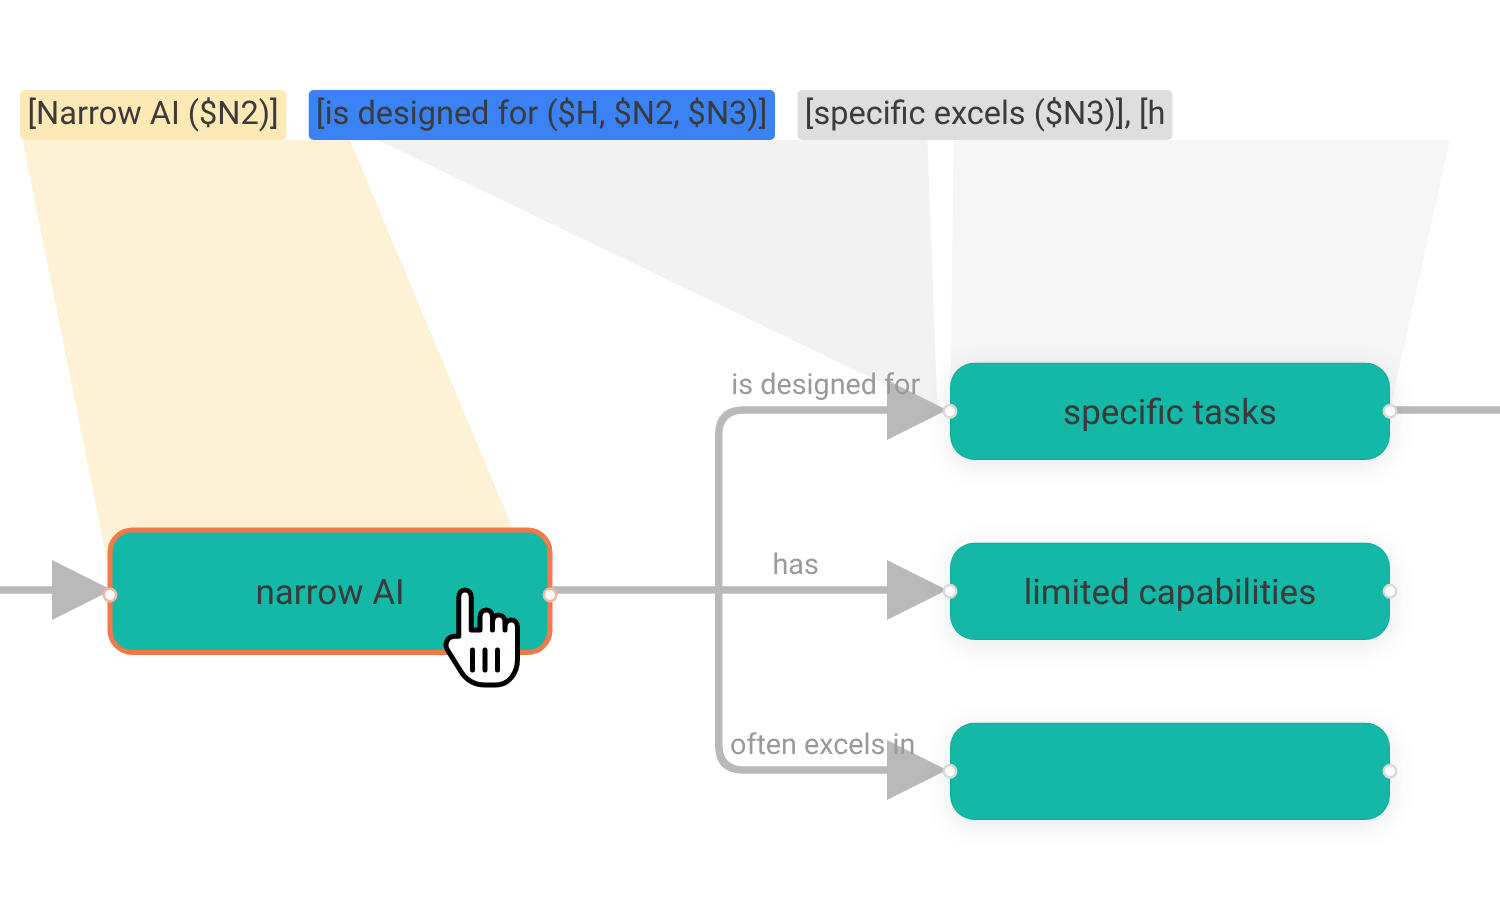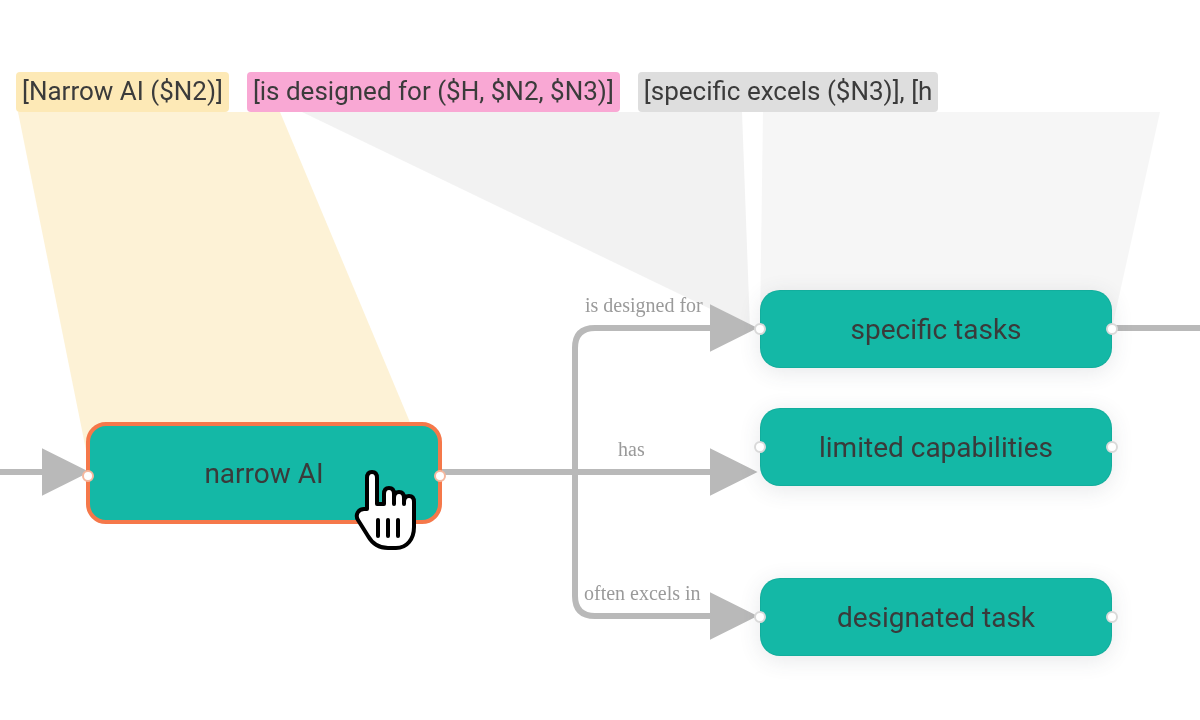--- a/index.html
+++ b/index.html
@@ -30,21 +30,21 @@
     align-items: center;
   }
   .token {
     font-size: 26px;
     padding: 4px 6px 6px 6px;
     border-radius: 4px;
     color: #3b3b3b;
     white-space: nowrap;
   }
   .token.yellow { background: #fde9b6; }
-  .token.gray   { background: #f9a8d4; }
+  .token.gray   { background: #3b82f6; }
   .token.gray2  { background: #dedede; }
 
   
   .node {
     position: absolute;
     background: #14b8a6;
     border-radius: 20px;
     display: flex;
     align-items: center;
     justify-content: center;
@@ -63,24 +63,23 @@
     width: 12px; height: 12px;
     border-radius: 50%;
     background: #ffffff;
     border: 2px solid #d9d9d9;
   }
   .node.selected .port { border-color: #f5b79e; }
 
   
   .edge-label {
     position: absolute;
-    font-size: 20px;
+    font-size: 23px;
     color: #9a9a9a;
     background: transparent;
-    font-family: Liberation Serif, serif;
   }
 
   
   .cursor {
     position: absolute;
     pointer-events: none;
   }
 </style>
 </head>
 <body>
@@ -128,28 +127,27 @@
     <div class="port" style="left:-8px; top:44px;"></div>
     <div class="port" style="right:-8px; top:44px;"></div>
   </div>
 
   <div class="node plain" style="left:760px; top:290px; width:352px; height:78px;">
     <span>specific tasks</span>
     <div class="port" style="left:-7px; top:32px;"></div>
     <div class="port" style="right:-7px; top:32px;"></div>
   </div>
 
-  <div class="node plain" style="left:760px; top:408px; width:352px; height:78px;">
+  <div class="node plain" style="left:760px; top:434px; width:352px; height:78px;">
     <span>limited capabilities</span>
     <div class="port" style="left:-7px; top:32px;"></div>
     <div class="port" style="right:-7px; top:32px;"></div>
   </div>
 
   <div class="node plain" style="left:760px; top:578px; width:352px; height:78px;">
-    <span>designated task</span>
     <div class="port" style="left:-7px; top:32px;"></div>
     <div class="port" style="right:-7px; top:32px;"></div>
   </div>
 
   <svg class="cursor" style="left:336px; top:464px;" width="90" height="96" viewBox="0 0 90 96">
     <g>
       <path d="M 36 8
                C 33 8 31 10 31 14
                L 31 45
                L 28 45

